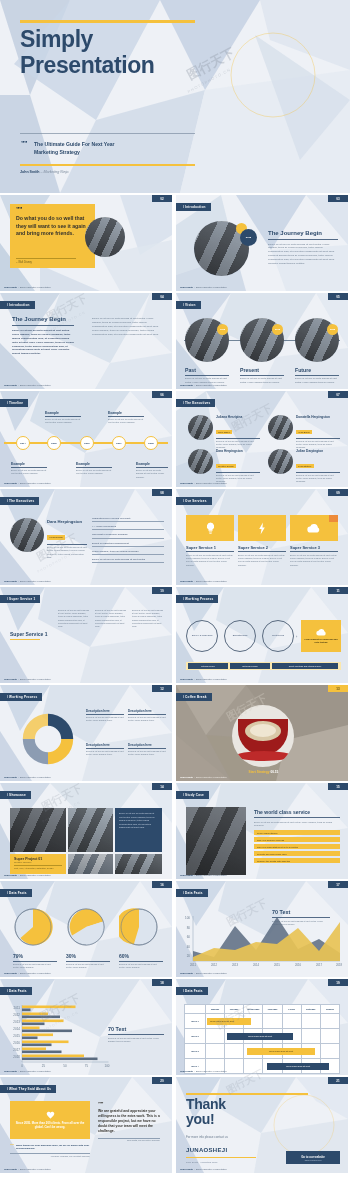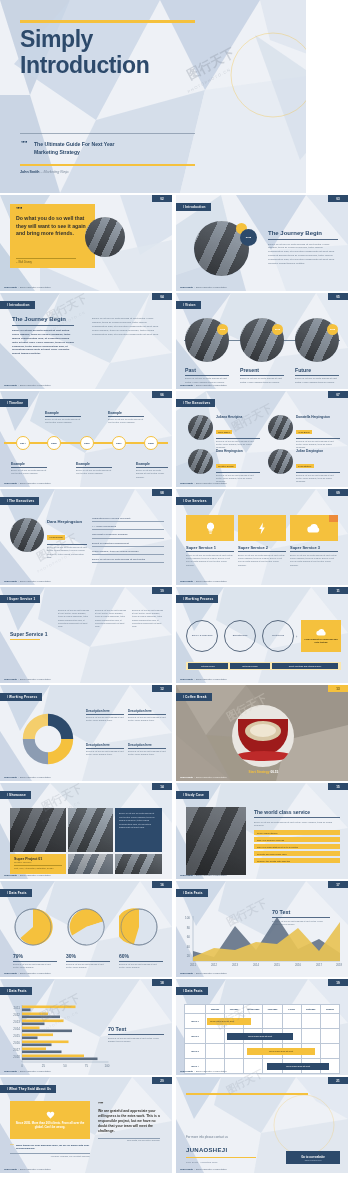--- a/index.html
+++ b/index.html
@@ -66,38 +66,38 @@
   .ybox { background:#f5c13d; }
   .navy { background:#2d4a6b; }
 
   svg { display:block; }
 </style>
 </head>
 <body>
 
 <div class="sheet">
 
-  <div class="slide" style="left:0;top:0;width:306px;height:193px;background:#eef1f6;">
+  <div class="slide" style="left:0;top:0;width:350px;height:193px;background:#eef1f6;">
     <svg width="350" height="193" style="position:absolute;left:0;top:0;">
       <polygon points="0,0 70,0 30,95" fill="#b9c8dc" opacity=".7"></polygon>
       <polygon points="70,0 160,0 96,120 14,64" fill="#c9d6e6" opacity=".8"></polygon>
       <polygon points="160,0 260,0 205,90" fill="#aec0d8" opacity=".55"></polygon>
       <polygon points="260,0 350,0 350,70 270,40" fill="#dfe6ef" opacity=".9"></polygon>
       <polygon points="96,120 205,90 180,193 60,193" fill="#c5d2e3" opacity=".6"></polygon>
       <polygon points="205,90 350,70 350,193 180,193" fill="#e5ebf2" opacity=".85"></polygon>
       <polygon points="0,95 30,95 60,193 0,193" fill="#b3c3d9" opacity=".6"></polygon>
       <polygon points="255,35 350,100 300,160" fill="#d4dee9" opacity=".7"></polygon>
       <circle cx="273" cy="75" r="42" fill="none" stroke="#f5c13d" stroke-width=".8" opacity=".45"></circle>
     </svg>
 
     <div style="position:absolute;left:20px;top:20px;width:175px;height:2.6px;background:#f5c13d;"></div>
 
     <div style="position:absolute;left:20px;top:26px;width:220px;">
       <div style="font-size:23px;line-height:1.14;font-weight:bold;color:#2d4a6b;letter-spacing:-.4px;">Simply</div>
-      <div style="font-size:23px;line-height:1.14;font-weight:bold;color:#2d4a6b;letter-spacing:-.4px;">Introduction</div>
+      <div style="font-size:23px;line-height:1.14;font-weight:bold;color:#2d4a6b;letter-spacing:-.4px;">Presentation</div>
     </div>
 
     <div style="position:absolute;left:20px;top:133px;width:175px;height:1px;background:#7e8ea3;opacity:.7;"></div>
 
     <div style="position:absolute;left:21px;top:141px;font-size:7px;color:#2d4a6b;font-weight:bold;letter-spacing:-.5px;line-height:.9;">””</div>
     <div style="position:absolute;left:34px;top:141px;width:165px;font-size:5.1px;line-height:1.55;font-weight:bold;color:#2d4a6b;">
       <div>The Ultimate Guide For Next Year</div>
       <div>Marketing Strategy</div>
     </div>
 
@@ -786,20 +786,24 @@
   <div class="slide" style="left:176px;top:1077px;width:172px;height:96px;">
     <svg width="172" height="96" style="position:absolute;left:0;top:0;">
       <polygon points="0,0 45,0 18,42" fill="#c2d0e2" opacity=".7"></polygon>
       <polygon points="45,0 120,0 85,56 38,28" fill="#d3dde9" opacity=".7"></polygon>
       <polygon points="120,0 172,0 172,42 140,24" fill="#e1e8f1" opacity=".85"></polygon>
       <polygon points="0,42 28,96 0,96" fill="#b5c5da" opacity=".6"></polygon>
       <polygon points="85,56 172,42 172,96 78,96" fill="#dde5ee" opacity=".8"></polygon>
       <circle cx="128" cy="48" r="30" fill="none" stroke="#f5c13d" stroke-width=".6" opacity=".4"></circle>
     </svg>
     <div style="position:absolute;left:10px;top:16px;width:122px;height:1.6px;background:#f5c13d;"></div>
+    <div style="position:absolute;left:10px;top:20px;width:90px;">
+      <div style="font-size:14px;font-weight:bold;color:#2d4a6b;line-height:1.08;letter-spacing:-.3px;">Thank</div>
+      <div style="font-size:14px;font-weight:bold;color:#2d4a6b;line-height:1.08;letter-spacing:-.3px;">you!</div>
+    </div>
     <div style="position:absolute;left:10px;top:58px;font-size:3px;color:#6a7b8e;">For more info please contact us</div>
     <div style="position:absolute;left:10px;top:70px;font-size:6px;font-weight:bold;color:#2d4a6b;letter-spacing:.3px;">JUNAOSHEJI</div>
     <div style="position:absolute;left:10px;top:80px;width:70px;height:1.4px;background:#f5c13d;"></div>
     <div style="position:absolute;left:10px;top:84px;font-size:2.4px;color:#7b8a9c;">John Smith – Marketing Ninja</div>
     <div class="navy" style="position:absolute;left:110px;top:74px;width:54px;height:13px;display:flex;flex-direction:column;align-items:center;justify-content:center;">
       <div style="font-size:2.8px;color:#fff;font-weight:bold;">Go to our website</div>
       <div style="font-size:2px;color:#b3c4d8;">www.example.com</div>
     </div>
     <div class="pgnum">21</div>
     <div class="foot"><b>John Smith</b> – <span>Simply Effective Presentation</span></div>

